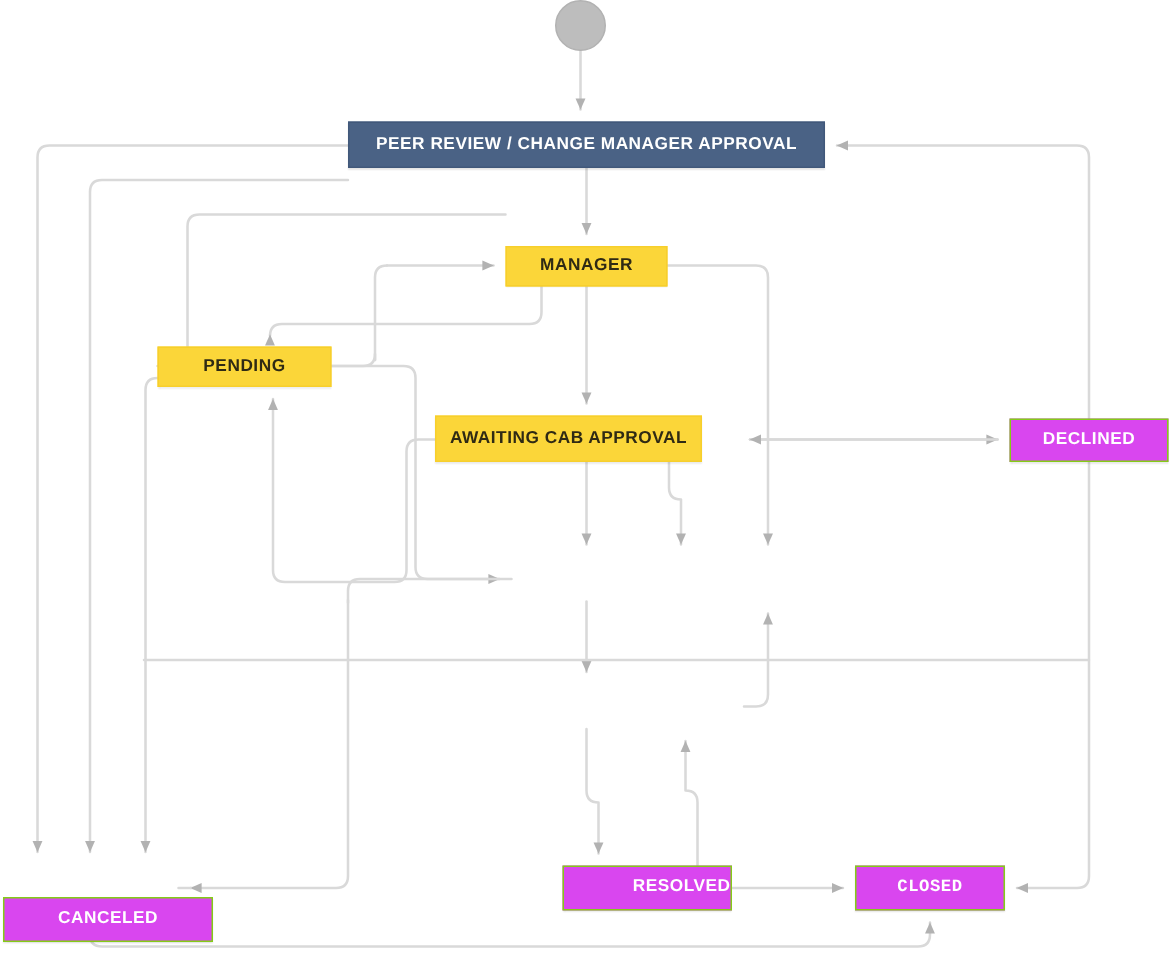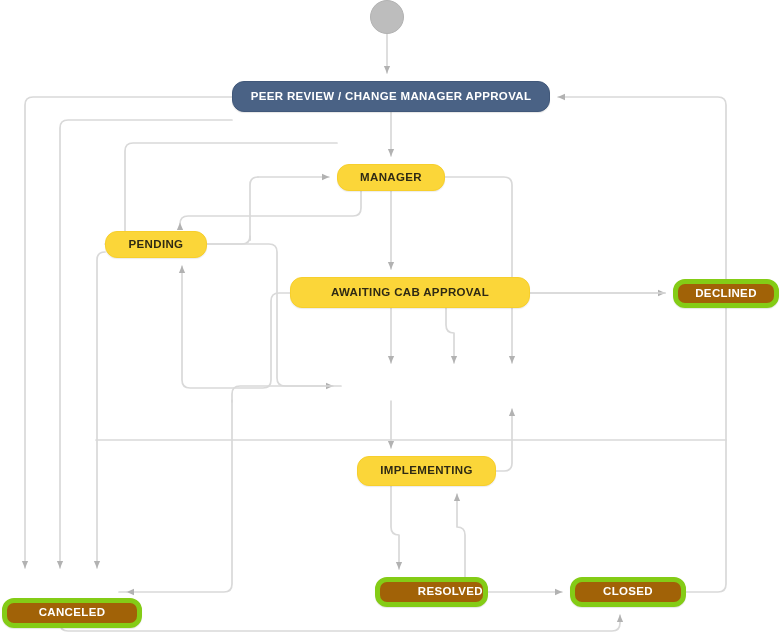--- a/index.html
+++ b/index.html
@@ -21,21 +21,21 @@
     top: 0;
     width: 782px;
     height: 636px;
   }
   .node {
     position: absolute;
     box-sizing: border-box;
     display: flex;
     align-items: center;
     justify-content: center;
-    border-radius: 12px;
+    border-radius: 0;
     font-size: 11.5px;
     font-weight: bold;
     letter-spacing: 0.35px;
     text-align: center;
     white-space: nowrap;
     line-height: 1;
     z-index: 5;
   }
   .node.start {
     border-radius: 50%;
@@ -48,23 +48,23 @@
     border: 1px solid #41587a;
     box-shadow: 0 1px 1px rgba(0,0,0,0.10);
   }
   .node.yellow {
     background: #fbd639;
     color: #2f2a14;
     border: 1px solid #f7cf2c;
     box-shadow: 0 1px 1px rgba(0,0,0,0.08);
   }
   .node.green {
-    background: #a16207;
+    background: #d946ef;
     color: #ffffff;
-    border: 5px solid #84cc16;
+    border: 1px solid #84cc16;
     box-shadow: 0 1px 1px rgba(0,0,0,0.10);
   }
 </style>
 </head>
 <body>
 
 <div id="canvas">
 
   <svg id="edges" viewBox="0 0 782 636" xmlns="http://www.w3.org/2000/svg">
     <defs>
@@ -138,42 +138,39 @@
   <div class="node start" style="left:370px; top:0px; width:34px; height:34px;"></div>
 
   <div class="node blue" style="left:232px; top:81px; width:318px; height:31px;">
     <span>PEER REVIEW / CHANGE MANAGER APPROVAL</span>
   </div>
 
   <div class="node yellow" style="left:337px; top:164px; width:108px; height:27px;">
     <span>MANAGER</span>
   </div>
 
-  <div class="node yellow" style="left:105px; top:231px; width:102px; height:27px;">
+  <div class="node yellow" style="left:105px; top:231px; width:116px; height:27px;">
     <span>PENDING</span>
   </div>
 
-  <div class="node yellow" style="left:290px; top:277px; width:240px; height:31px;">
+  <div class="node yellow" style="left:290px; top:277px; width:178px; height:31px;">
     <span>AWAITING CAB APPROVAL</span>
   </div>
 
   <div class="node green" style="left:673px; top:279px; width:106px; height:29px;">
     <span>DECLINED</span>
   </div>
 
 
-  <div class="node yellow" style="left:357px; top:456px; width:139px; height:30px;">
-    <span>IMPLEMENTING</span>
-  </div>
 
   <div class="node green" style="left:2px; top:598px; width:140px; height:30px;">
     <span>CANCELED</span>
   </div>
 
   <div class="node green" style="left:375px; top:577px; width:113px; height:30px;justify-content:flex-end;">
     <span>RESOLVED</span>
   </div>
 
-  <div class="node green" style="left:570px; top:577px; width:116px; height:30px;">
+  <div class="node green" style="left:570px; top:577px; width:100px; height:30px;font-family:Liberation Mono, monospace;">
     <span>CLOSED</span>
   </div>
 
 </div>
 
 </body></html>

